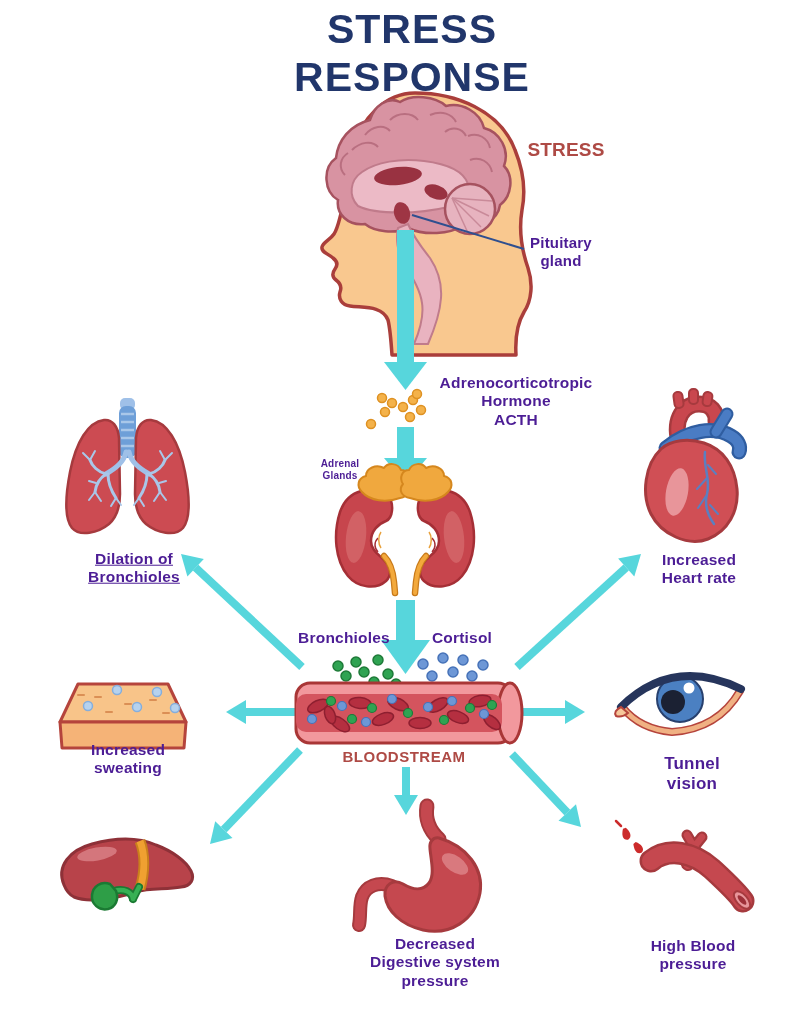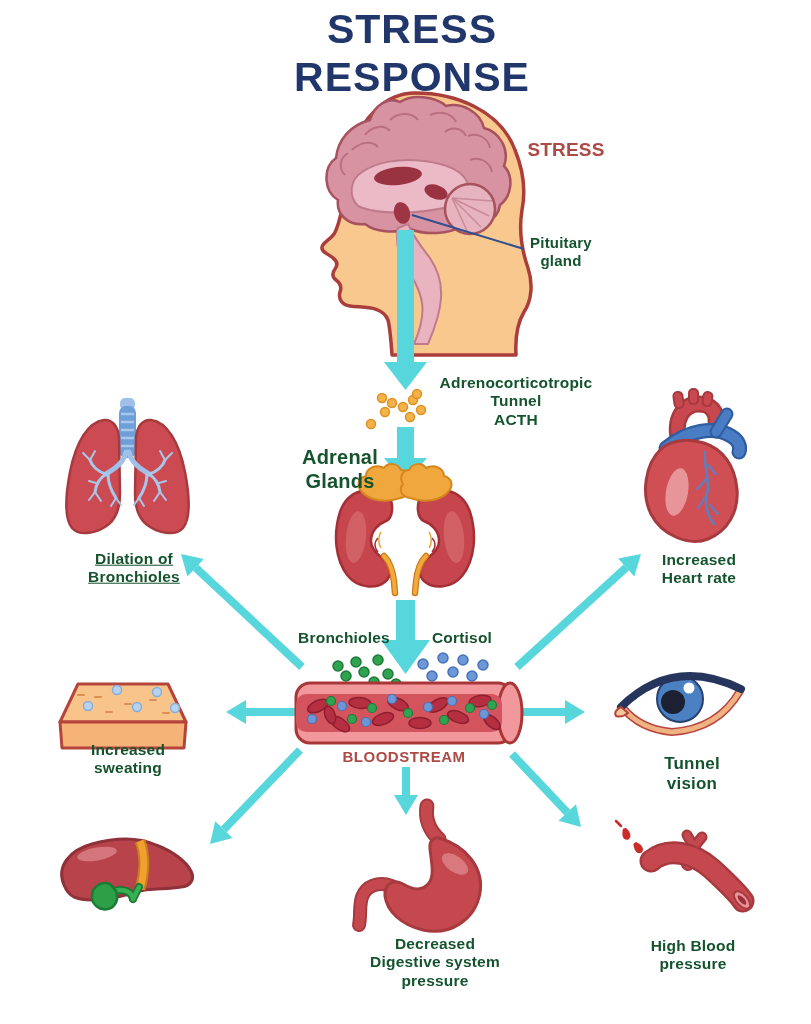--- a/index.html
+++ b/index.html
@@ -4,21 +4,21 @@
 <style>
   html,body { margin:0; padding:0; background:#ffffff; }
   .stage {
     position:relative; width:811px; height:1024px; background:#ffffff;
     font-family:"Liberation Sans", sans-serif; overflow:hidden;
   }
   .stage svg { position:absolute; left:0; top:0; }
   .lbl {
     position:absolute; transform:translate(-50%,-50%);
     white-space:pre-line; text-align:center; font-weight:bold;
-    color:#14532d; line-height:1.18; letter-spacing:0.2px;
+    color:#4c1d95; line-height:1.18; letter-spacing:0.2px;
   }
   .lbl.red { color:#ae4a45; }
   .lbl.title { color:#21366b; letter-spacing:1px; }
 </style>
 </head>
 <body>
 
 <div class="stage">
 
 <svg width="811" height="1024" viewBox="0 0 811 1024">
@@ -345,24 +345,24 @@
 </svg>
 
 <div class="lbl title" style="left:412px; top:53px; font-size:41px;">STRESS RESPONSE</div>
 
 <div class="lbl red" style="left:566px; top:150px; font-size:19px;">STRESS</div>
 
 <div class="lbl" style="left:561px; top:252px; font-size:15px;">Pituitary
 gland</div>
 
 <div class="lbl" style="left:516px; top:401px; font-size:15.5px;">Adrenocorticotropic
-Tunnel
+Hormone
 ACTH</div>
 
-<div class="lbl" style="left:340px; top:470px; font-size:20px;">Adrenal
+<div class="lbl" style="left:340px; top:470px; font-size:10px;">Adrenal
 Glands</div>
 
 <div class="lbl" style="left:344px; top:638px; font-size:15.5px;">Bronchioles</div>
 
 <div class="lbl" style="left:462px; top:638px; font-size:15.5px;">Cortisol</div>
 
 <div class="lbl red" style="left:404px; top:757px; font-size:15px; letter-spacing:0.5px;">BLOODSTREAM</div>
 
 <div class="lbl" style="left:134px; top:568px; font-size:15.5px;text-decoration:underline;">Dilation of
 Bronchioles</div>

